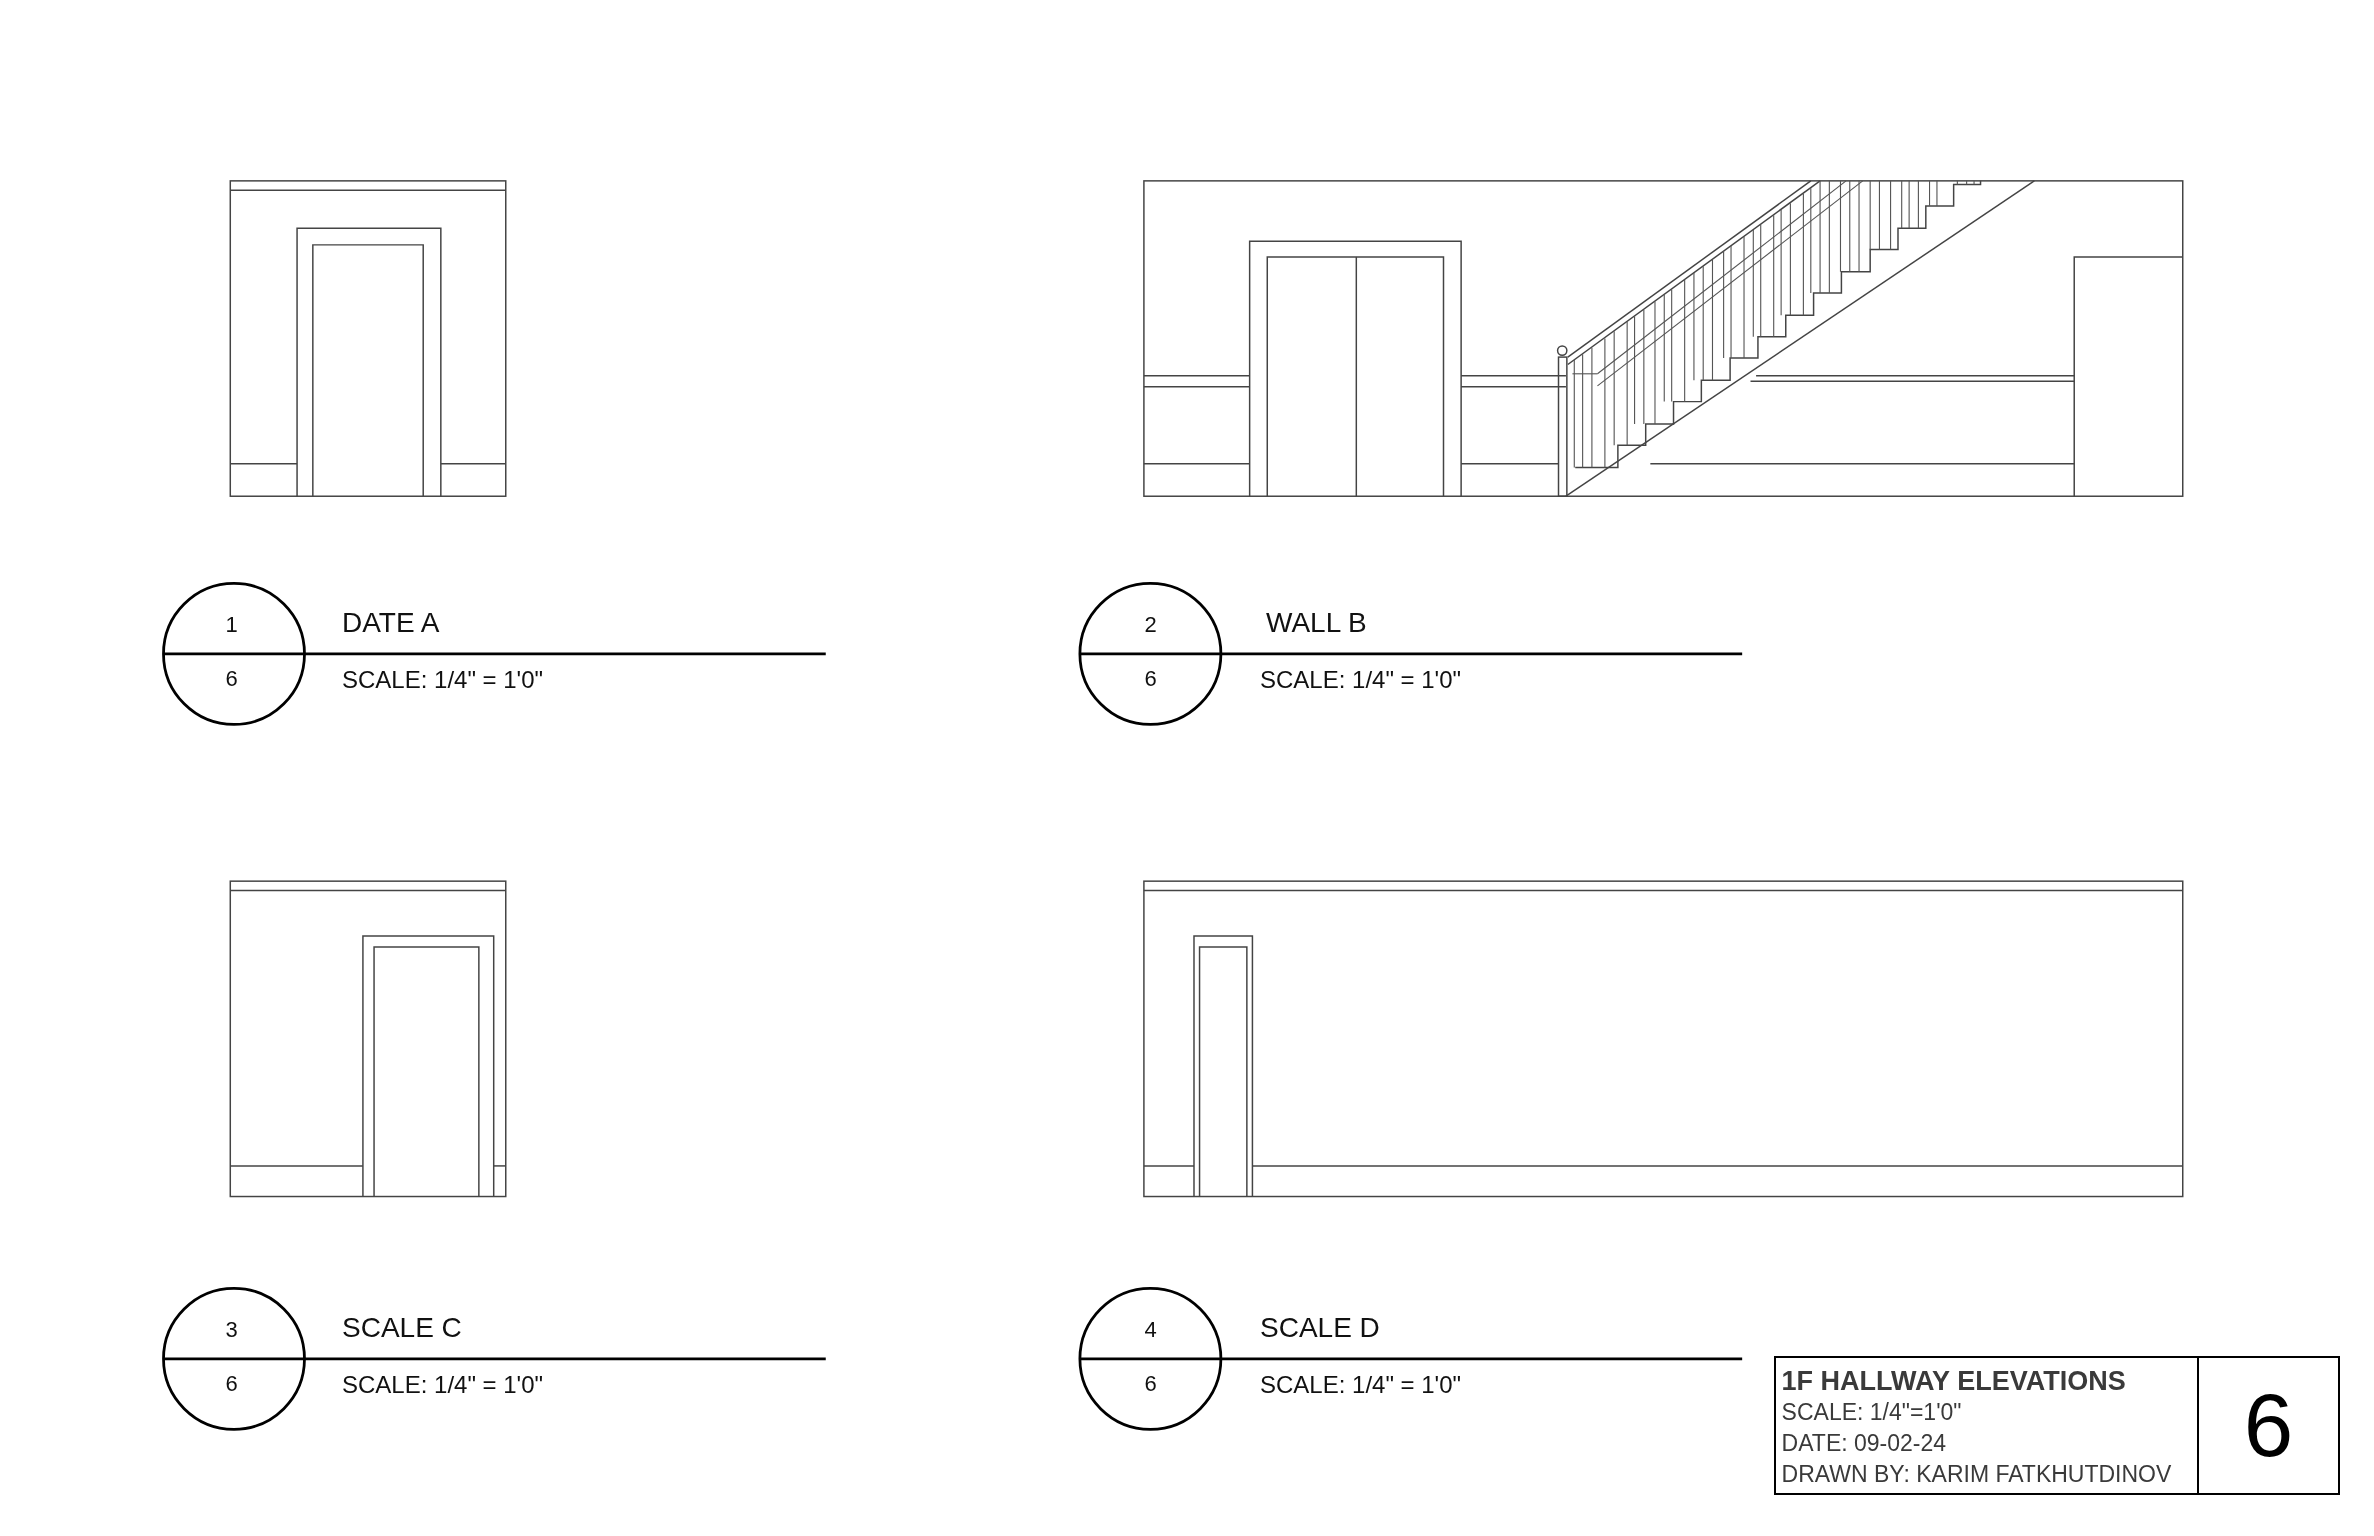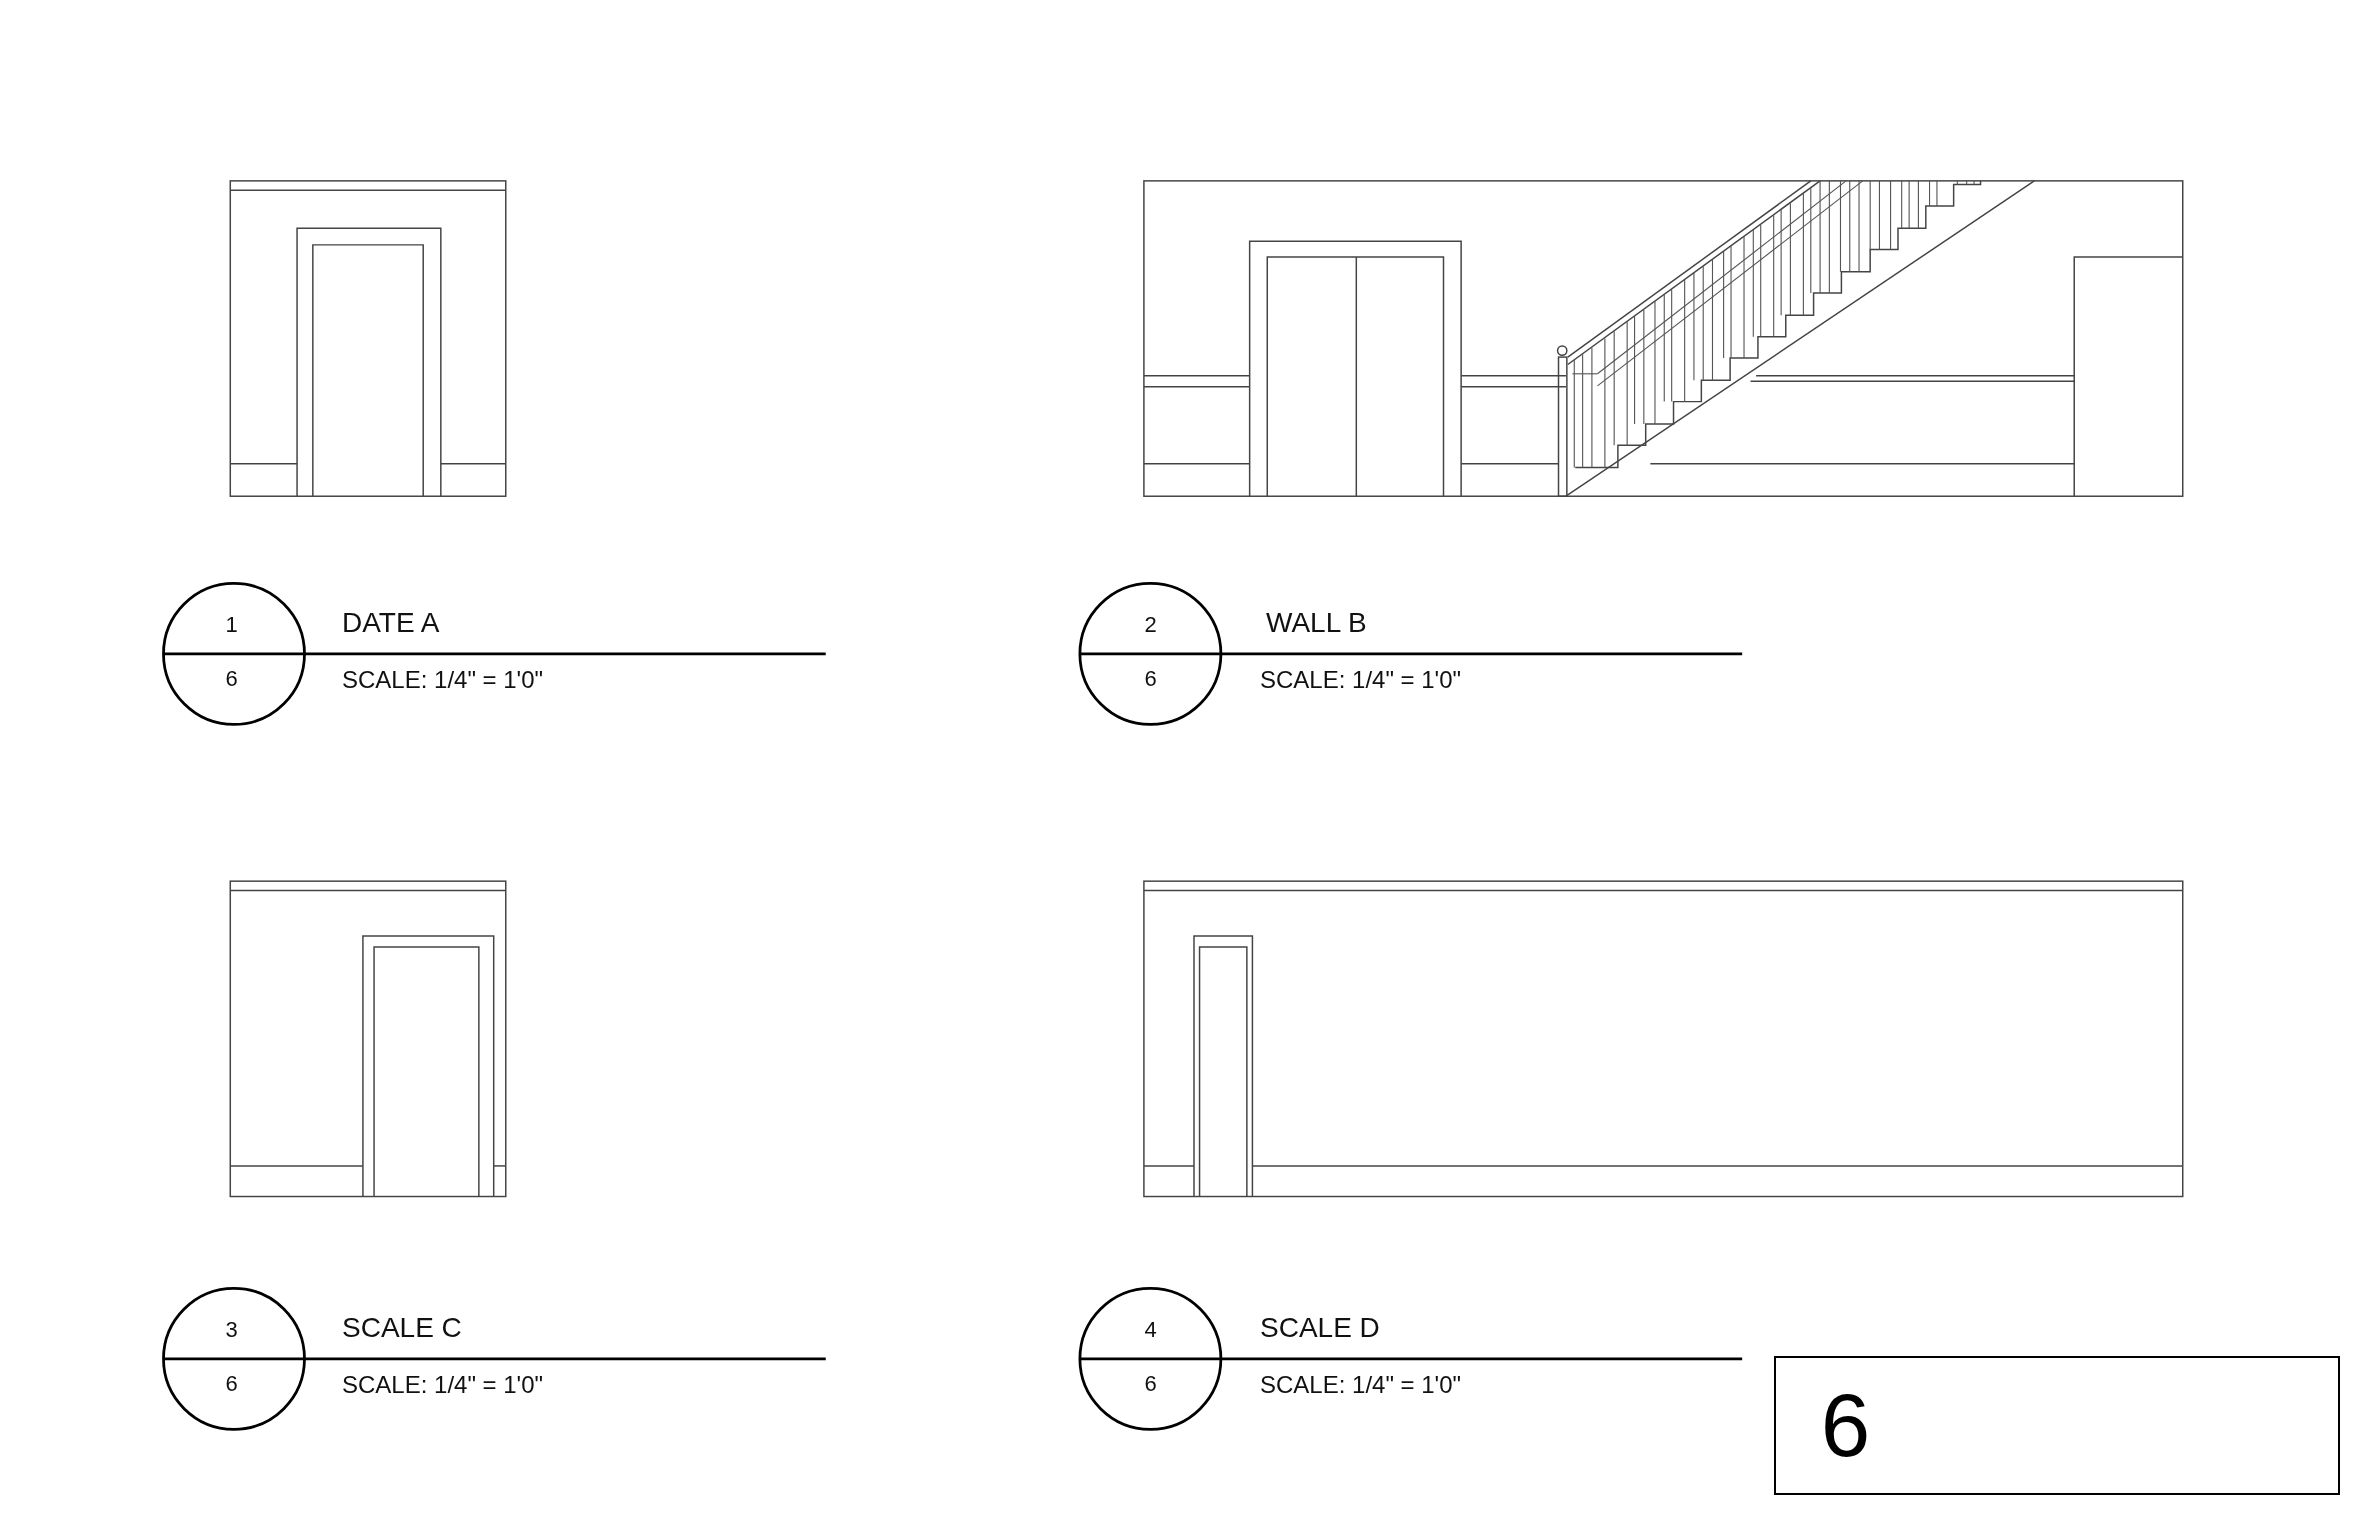--- a/index.html
+++ b/index.html
@@ -175,15 +175,21 @@
 <div class="txt tag-num" style="left:162px; top:1371px;">6</div>
 <div class="txt wall-title" style="left:342px; top:1312px;">SCALE C</div>
 <div class="txt wall-scale" style="left:342px; top:1371px;">SCALE: 1/4" = 1'0"</div>
 
 <div class="txt tag-num" style="left:1081px; top:1317px;">4</div>
 <div class="txt tag-num" style="left:1081px; top:1371px;">6</div>
 <div class="txt wall-title" style="left:1260px; top:1312px;">SCALE D</div>
 <div class="txt wall-scale" style="left:1260px; top:1371px;">SCALE: 1/4" = 1'0"</div>
 
 <div class="tb">
+  <div class="tb-left">
+    <div class="tb-title">1F HALLWAY ELEVATIONS</div>
+    <div class="tb-line">SCALE: 1/4"=1'0"</div>
+    <div class="tb-line">DATE: 09-02-24</div>
+    <div class="tb-line">DRAWN BY: KARIM FATKHUTDINOV</div>
+  </div>
   <div class="tb-right">6</div>
 </div>
 
 
 </body></html>

